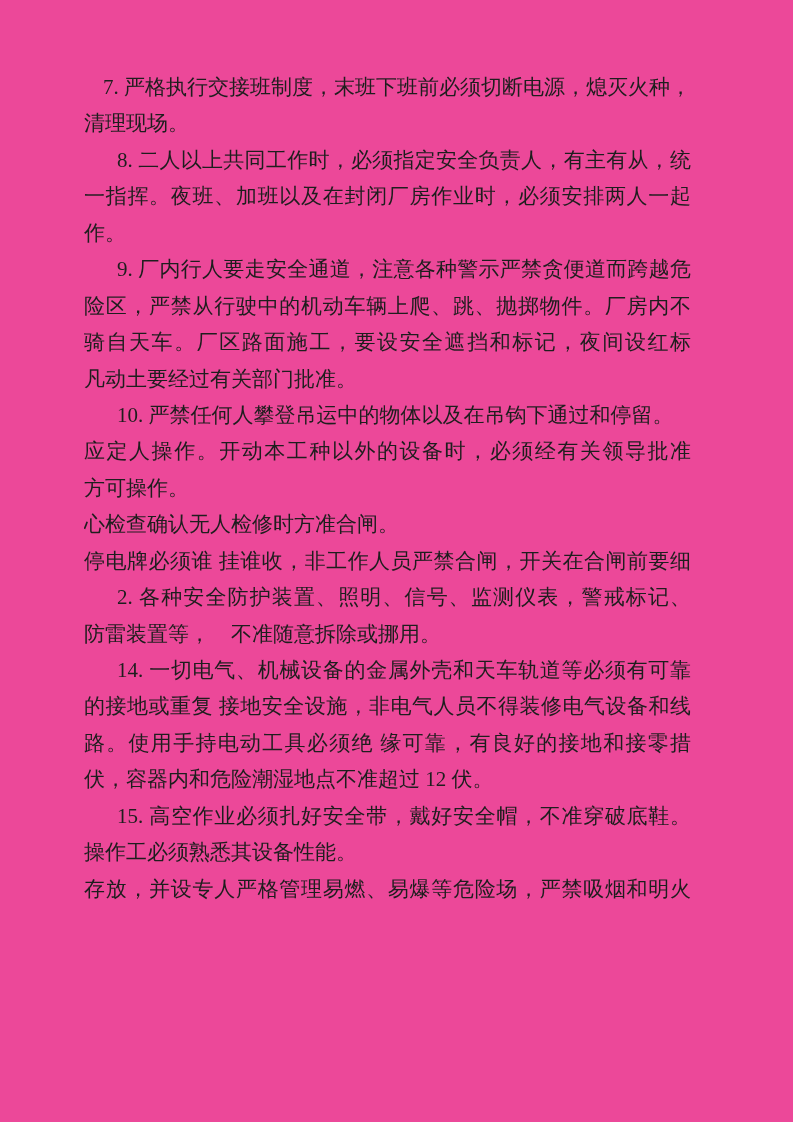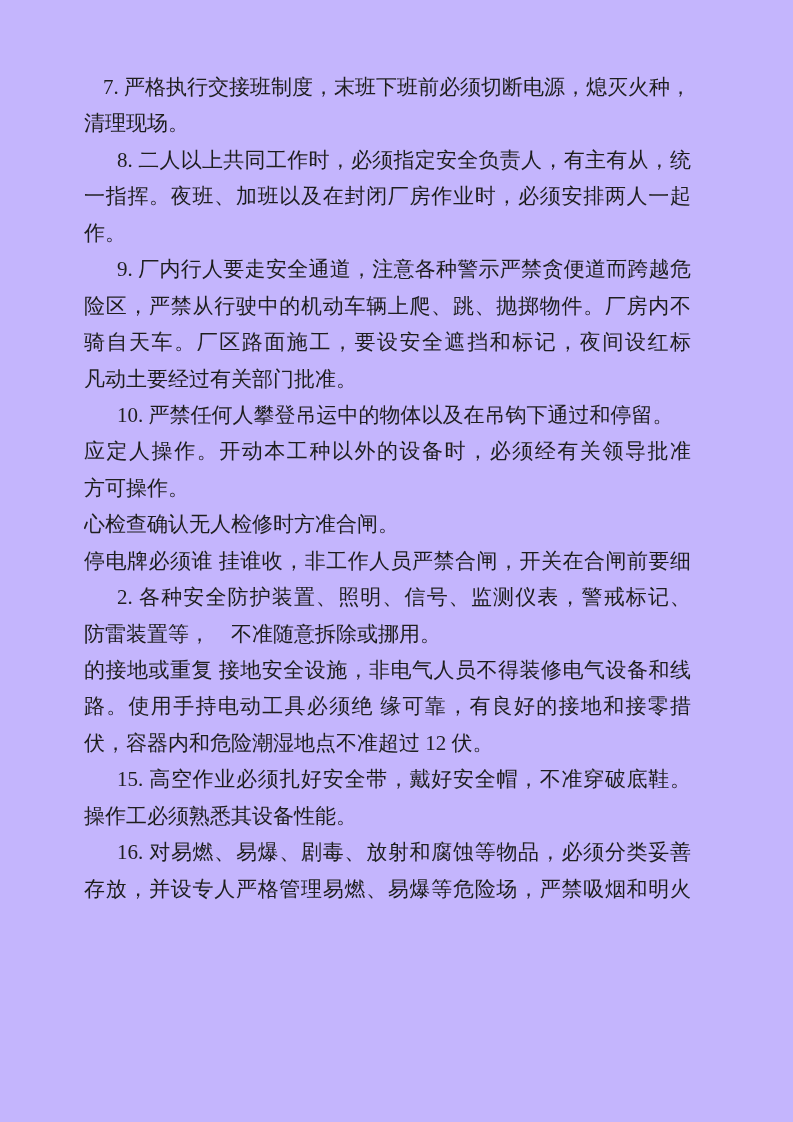--- a/index.html
+++ b/index.html
@@ -4,21 +4,21 @@
 <style>
   html, body {
     margin: 0;
     padding: 0;
     background: #ffffff;
   }
   .page {
     position: relative;
     width: 793px;
     height: 1122px;
-    background: #c4b5fd;
+    background: #ec4899;
     overflow: hidden;
     font-family: "Liberation Serif", "DejaVu Serif", serif;
     color: #1e1e1e;
   }
   .text-block {
     position: absolute;
     left: 84px;
     top: 69px;
     width: 607px;
   }
@@ -54,21 +54,21 @@
     <div class="line j">险区，严禁从行驶中的机动车辆上爬、跳、抛掷物件。厂房内不准</div>
     <div class="line j">骑自天车。厂区路面施工，要设安全遮挡和标记，夜间设红标灯，</div>
     <div class="line">凡动土要经过有关部门批准。</div>
     <div class="line first">10. 严禁任何人攀登吊运中的物体以及在吊钩下通过和停留。</div>
     <div class="line j">应定人操作。开动本工种以外的设备时，必须经有关领导批准后，</div>
     <div class="line">方可操作。</div>
     <div class="line">心检查确认无人检修时方准合闸。</div>
     <div class="line j">停电牌必须谁 挂谁收，非工作人员严禁合闸，开关在合闸前要细</div>
     <div class="line first j">2. 各种安全防护装置、照明、信号、监测仪表，警戒标记、</div>
     <div class="line">防雷装置等，　不准随意拆除或挪用。</div>
+    <div class="line first j">14. 一切电气、机械设备的金属外壳和天车轨道等必须有可靠</div>
     <div class="line j">的接地或重复 接地安全设施，非电气人员不得装修电气设备和线</div>
     <div class="line j">路。使用手持电动工具必须绝 缘可靠，有良好的接地和接零措施，</div>
     <div class="line">伏，容器内和危险潮湿地点不准超过 12 伏。</div>
     <div class="line first j">15. 高空作业必须扎好安全带，戴好安全帽，不准穿破底鞋。</div>
     <div class="line">操作工必须熟悉其设备性能。</div>
-    <div class="line first j">16. 对易燃、易爆、剧毒、放射和腐蚀等物品，必须分类妥善</div>
     <div class="line j">存放，并设专人严格管理易燃、易爆等危险场，严禁吸烟和明火作</div>
   </div>
 </div>
 
 </body></html>

